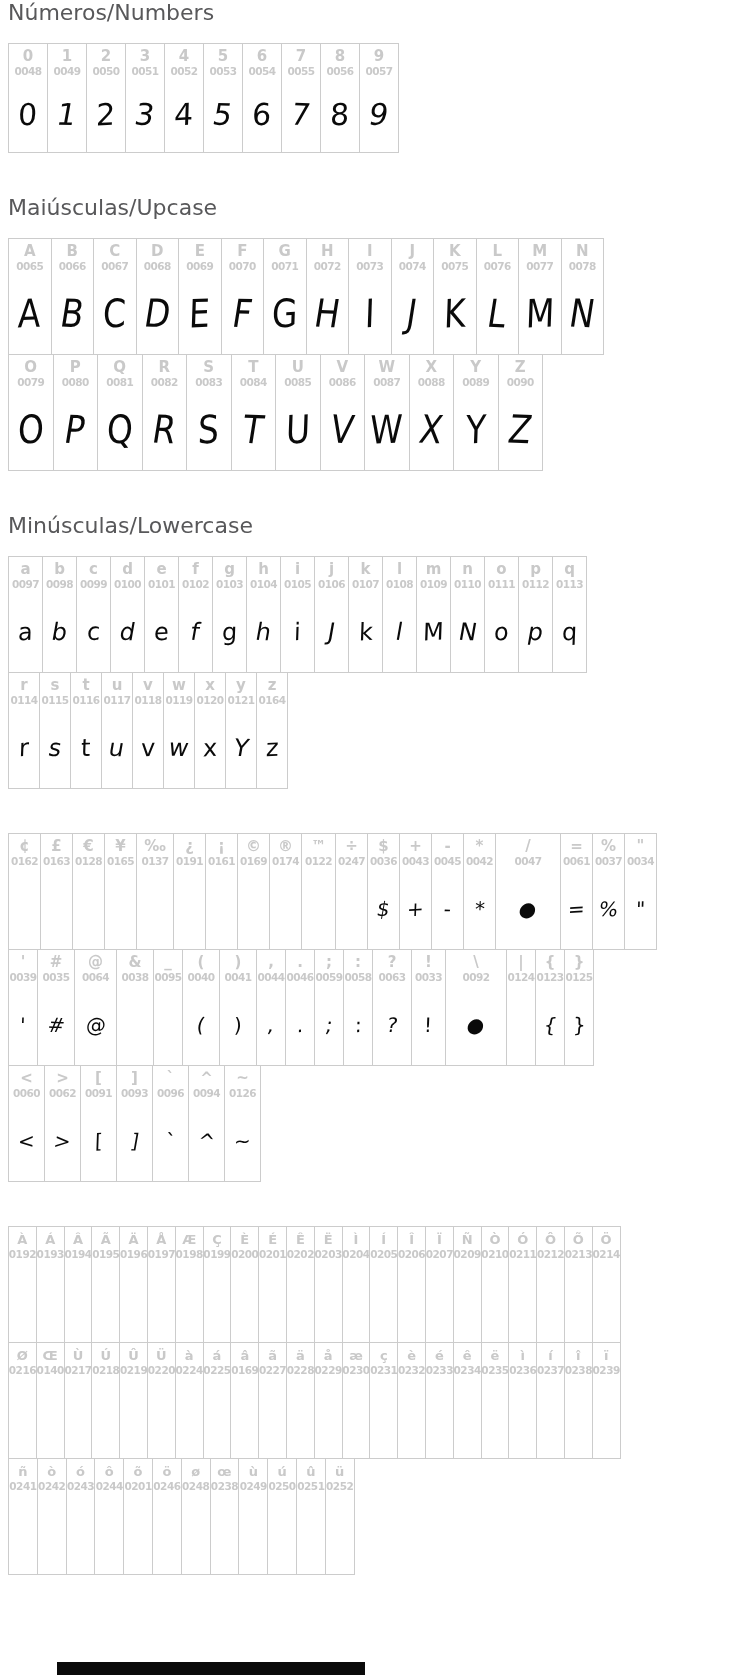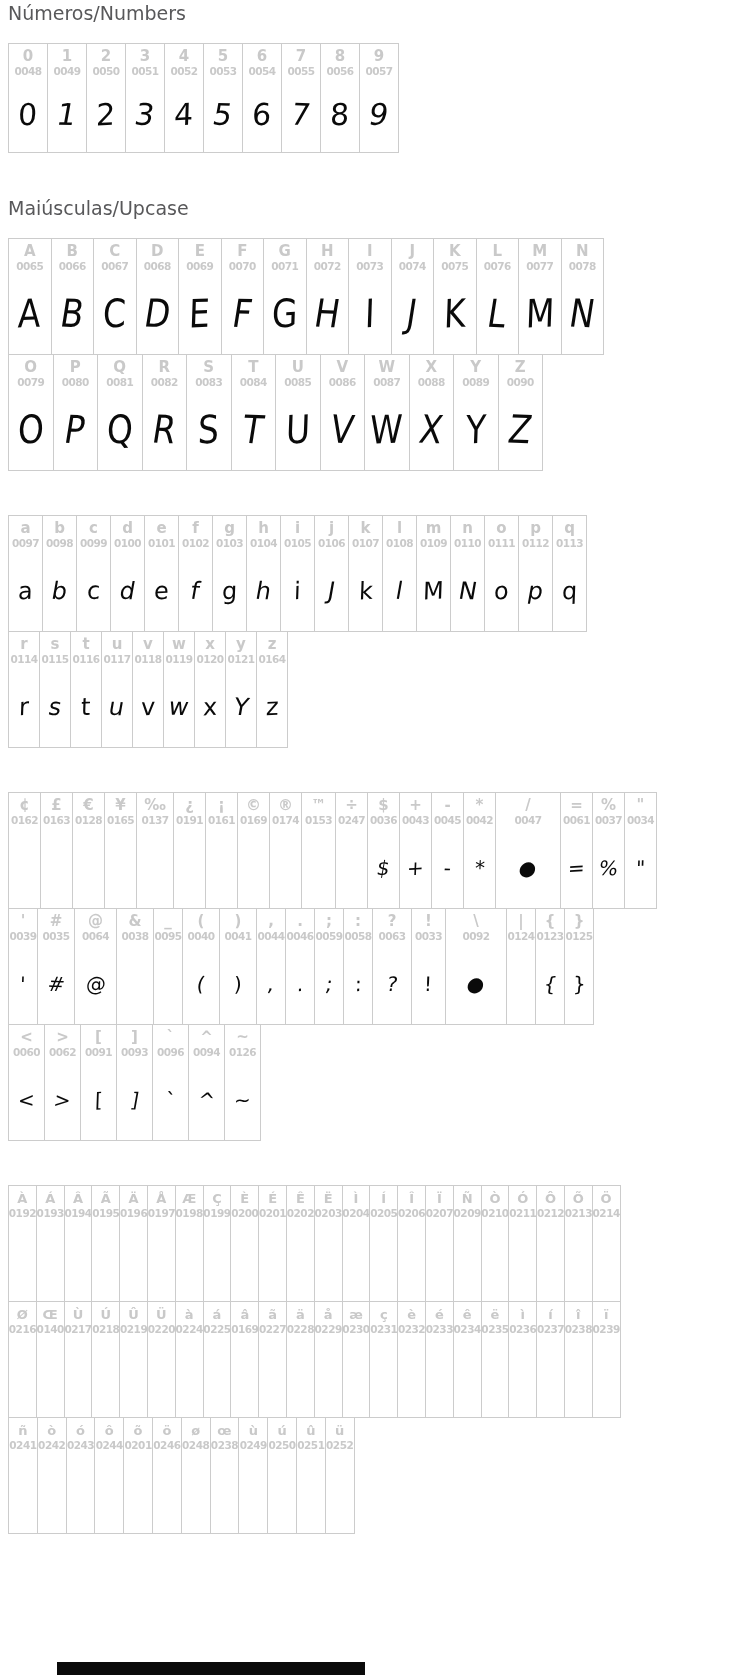--- a/index.html
+++ b/index.html
@@ -4,21 +4,21 @@
 <style>
   html,body{margin:0;padding:0;}
   body{
     width:730px;height:1675px;overflow:hidden;position:relative;
     background:#ffffff;
     font-family:"DejaVu Sans","Liberation Sans",sans-serif;
   }
   .page{padding:2px 0 0 8px;}
   .sec{margin-bottom:44px;}
   .sec-title{
-    font-size:19px;font-weight:400;color:#58585a;
+    font-size:22px;font-weight:400;color:#58585a;
     margin:0 0 19px 0;line-height:22px;
   }
   .rows{width:max-content;}
   .rows .chart-row + .chart-row{margin-top:-1px;}
   .chart-row{display:flex;width:max-content;}
   .cell{
     box-sizing:border-box;border:1px solid #cccccc;margin-left:-1px;
     width:40px;height:117px;background:#ffffff;
     display:flex;flex-direction:column;align-items:center;padding-top:4px;
     overflow:hidden;
@@ -306,20 +306,21 @@
   <div class="cell">
     <div class="cell-ch">Z</div>
     <div class="cell-code">0090</div>
     <div class="cell-glyph">Z</div>
   </div>
 </div>
     </div>
   </section>
 
   <section class="sec">
+    <h2 class="sec-title">Minúsculas/Lowercase</h2>
     <div class="rows">
       <div class="chart-row row-low1">
   <div class="cell">
     <div class="cell-ch">a</div>
     <div class="cell-code">0097</div>
     <div class="cell-glyph">a</div>
   </div>
 
   <div class="cell">
     <div class="cell-ch">b</div>
@@ -527,21 +528,21 @@
   </div>
 
   <div class="cell">
     <div class="cell-ch">®</div>
     <div class="cell-code">0174</div>
     <div class="cell-glyph"></div>
   </div>
 
   <div class="cell">
     <div class="cell-ch">™</div>
-    <div class="cell-code">0153</div>
+    <div class="cell-code">0122</div>
     <div class="cell-glyph"></div>
   </div>
 
   <div class="cell">
     <div class="cell-ch">÷</div>
     <div class="cell-code">0247</div>
     <div class="cell-glyph"></div>
   </div>
 
   <div class="cell">

